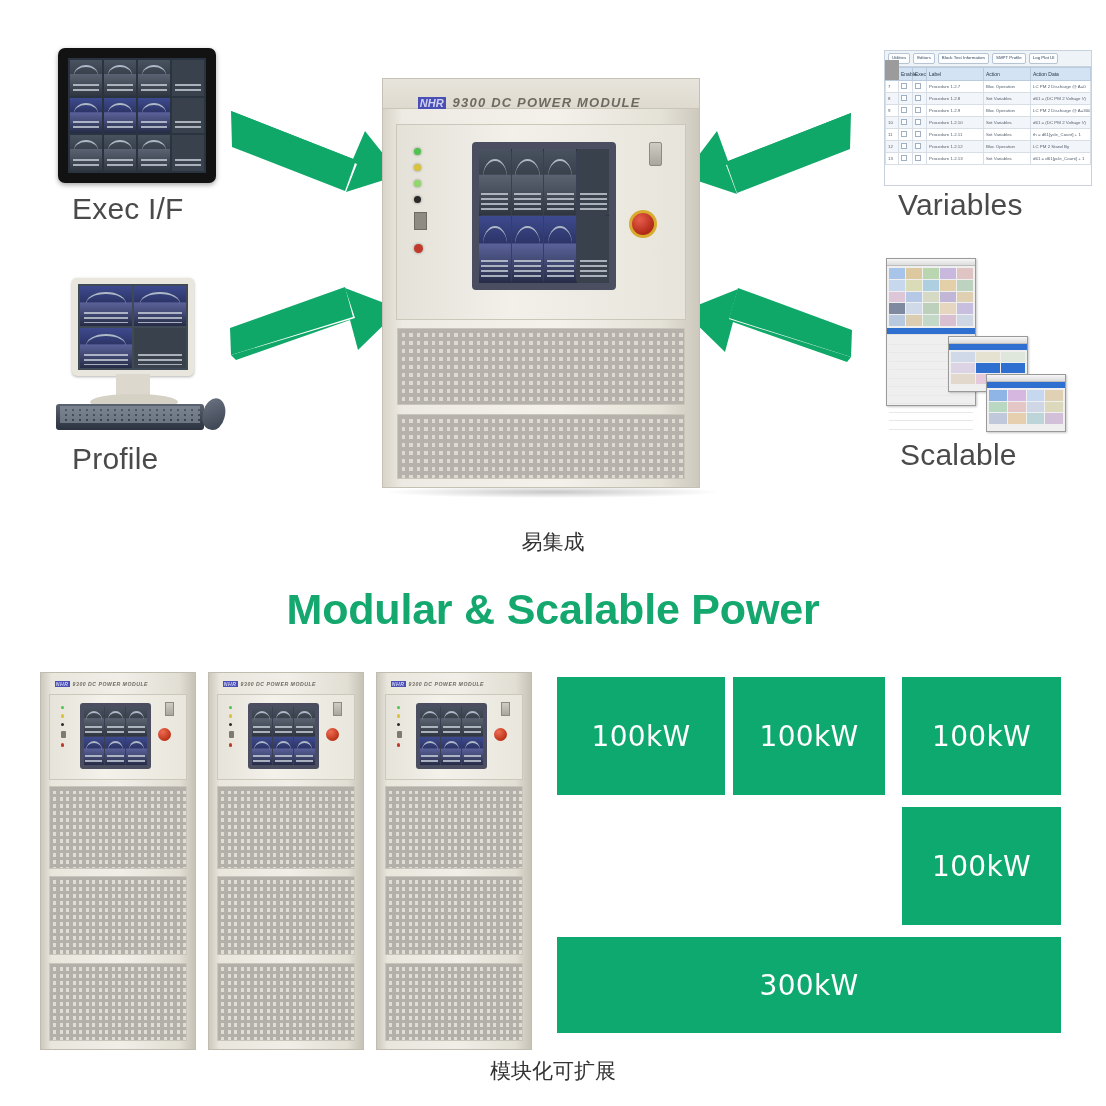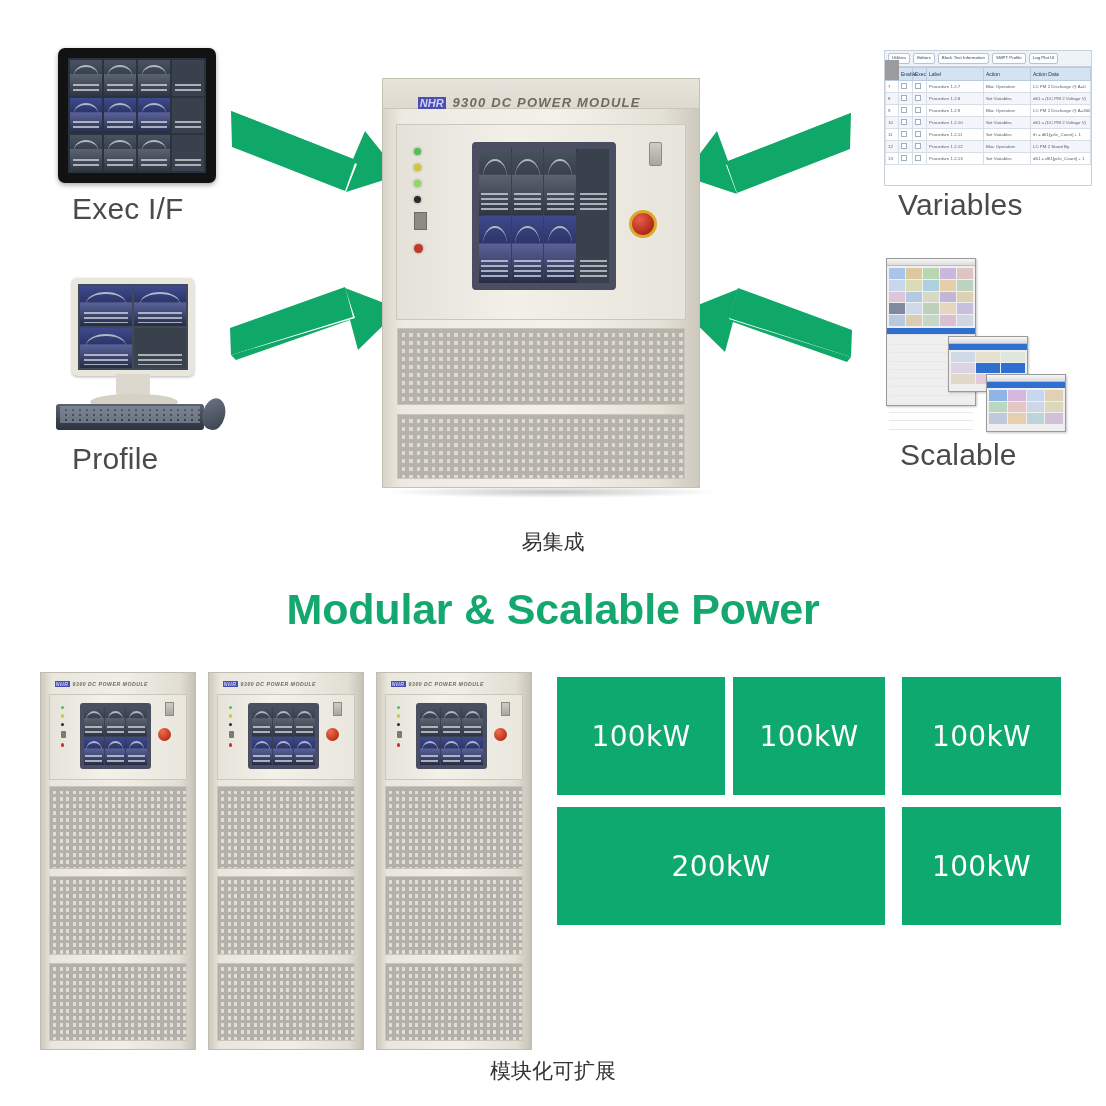--- a/index.html
+++ b/index.html
@@ -826,18 +826,18 @@
     <div class="r-vent" style="top:77%;height:21%"></div>
   </div>
 
 </div>
 
 <div id="kw-grid">
   <div class="kw-block" style="left:0;   top:0;   width:168px; height:118px;">100kW</div>
   <div class="kw-block" style="left:176px; top:0; width:152px; height:118px;">100kW</div>
   <div class="kw-block" style="left:345px; top:0; width:159px; height:118px;">100kW</div>
 
-  <div class="kw-block" style="left:0;   top:130px; width:328px; height:118px;">200kW</div>
   <div class="kw-block" style="left:345px; top:130px; width:159px; height:118px;">100kW</div>
 
+  <div class="kw-block" style="left:0;   top:260px; width:504px; height:96px;">300kW</div>
 </div>
 
 <div id="caption-modular">模块化可扩展</div>
 
 </body></html>

